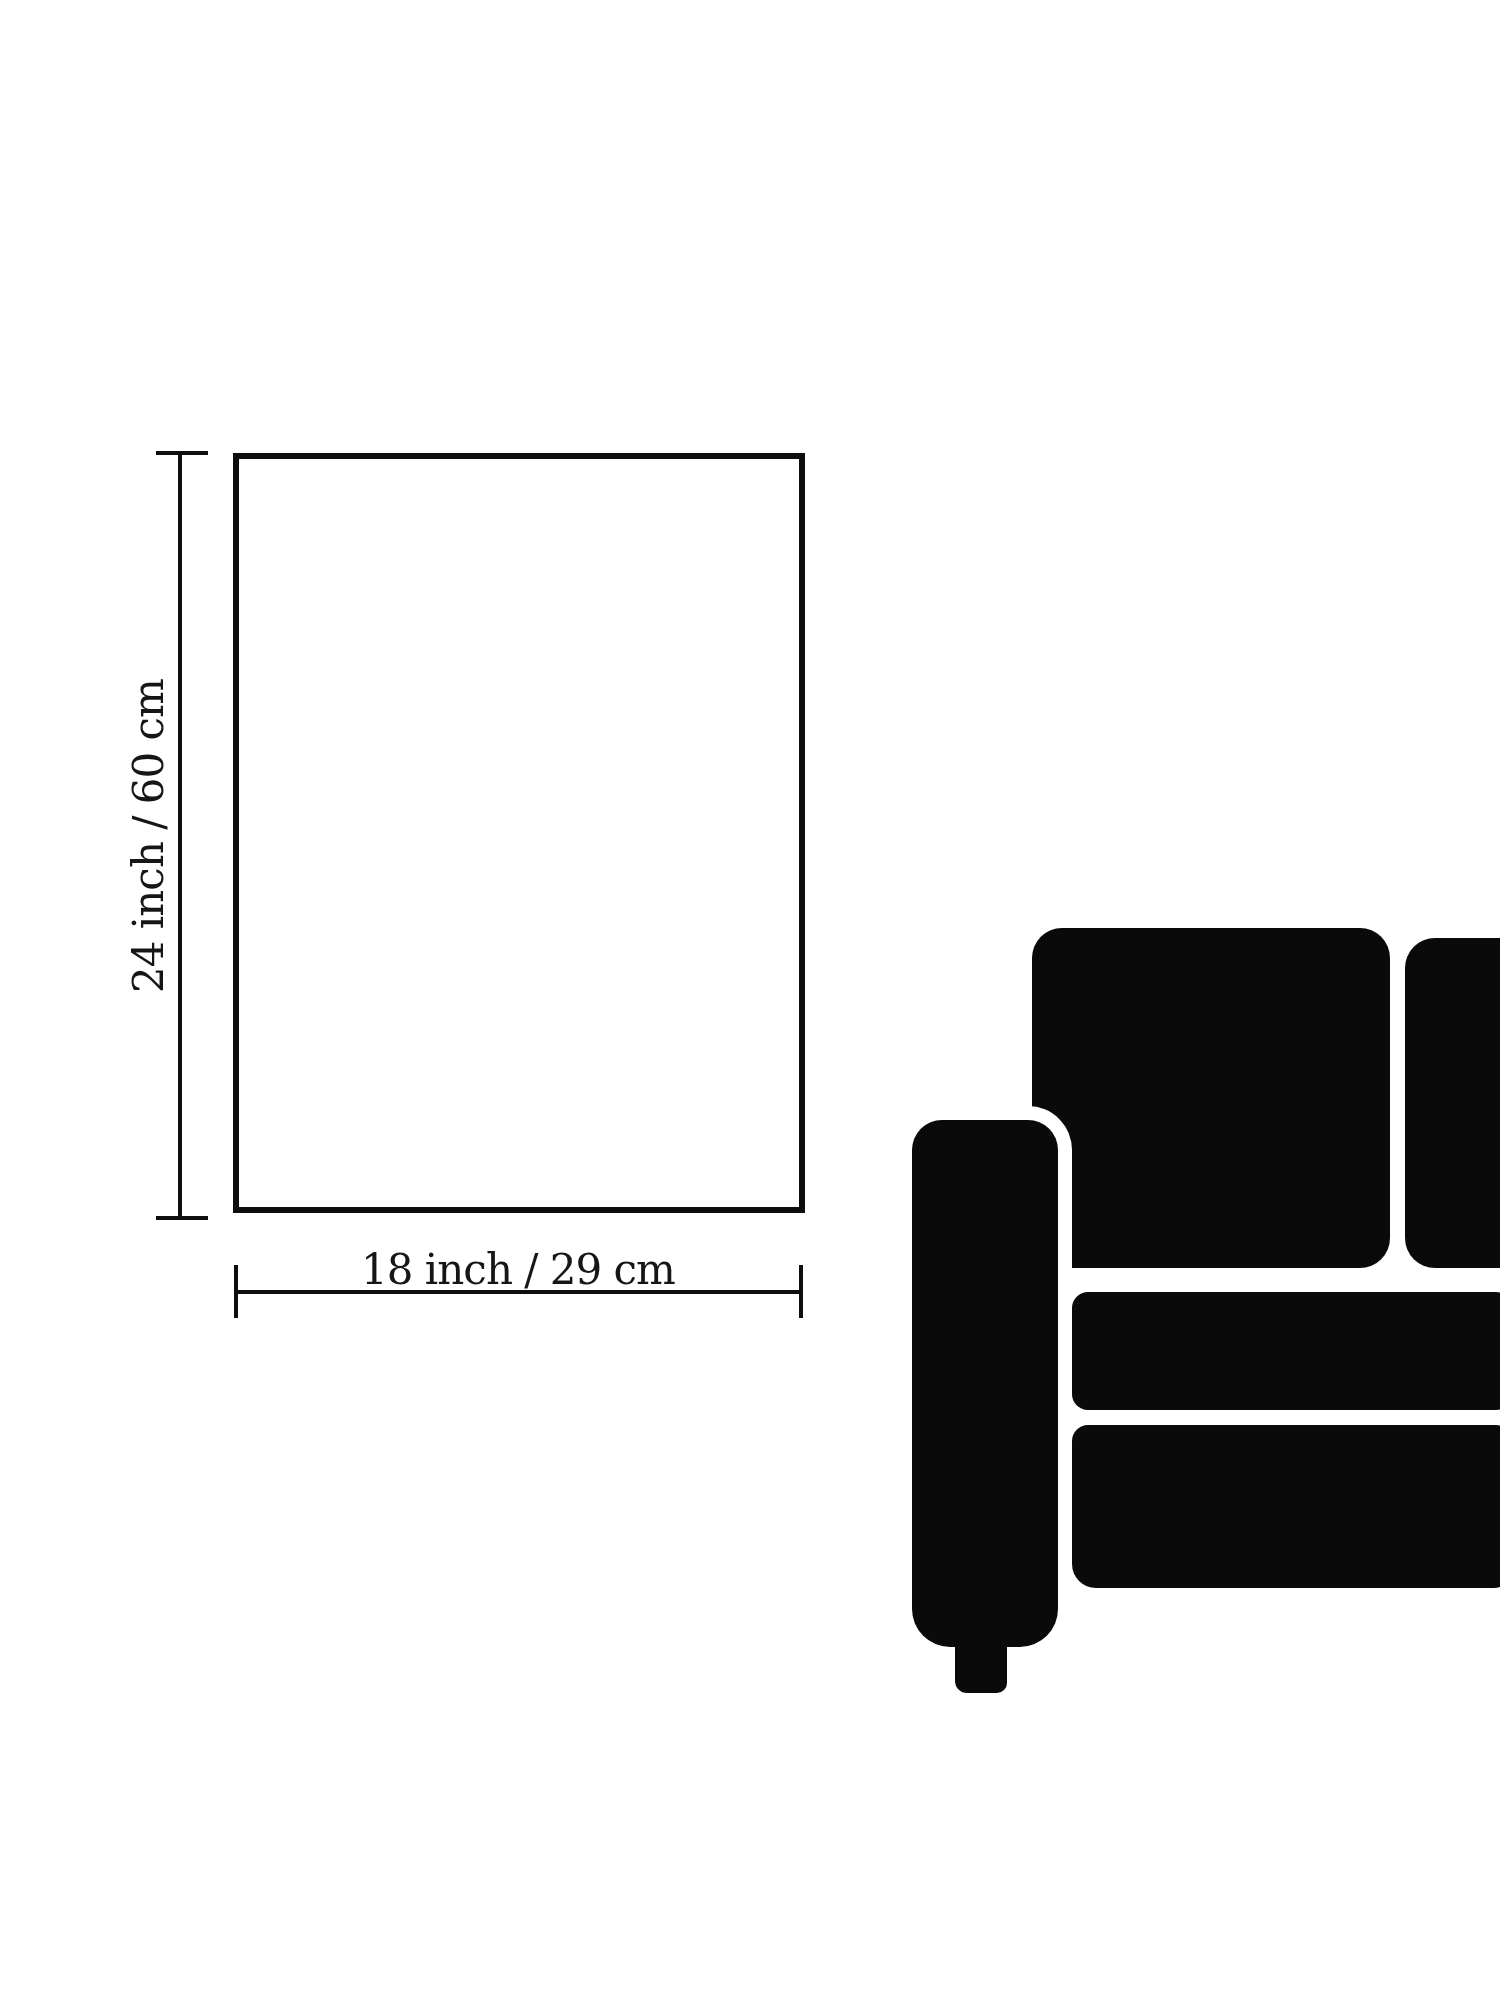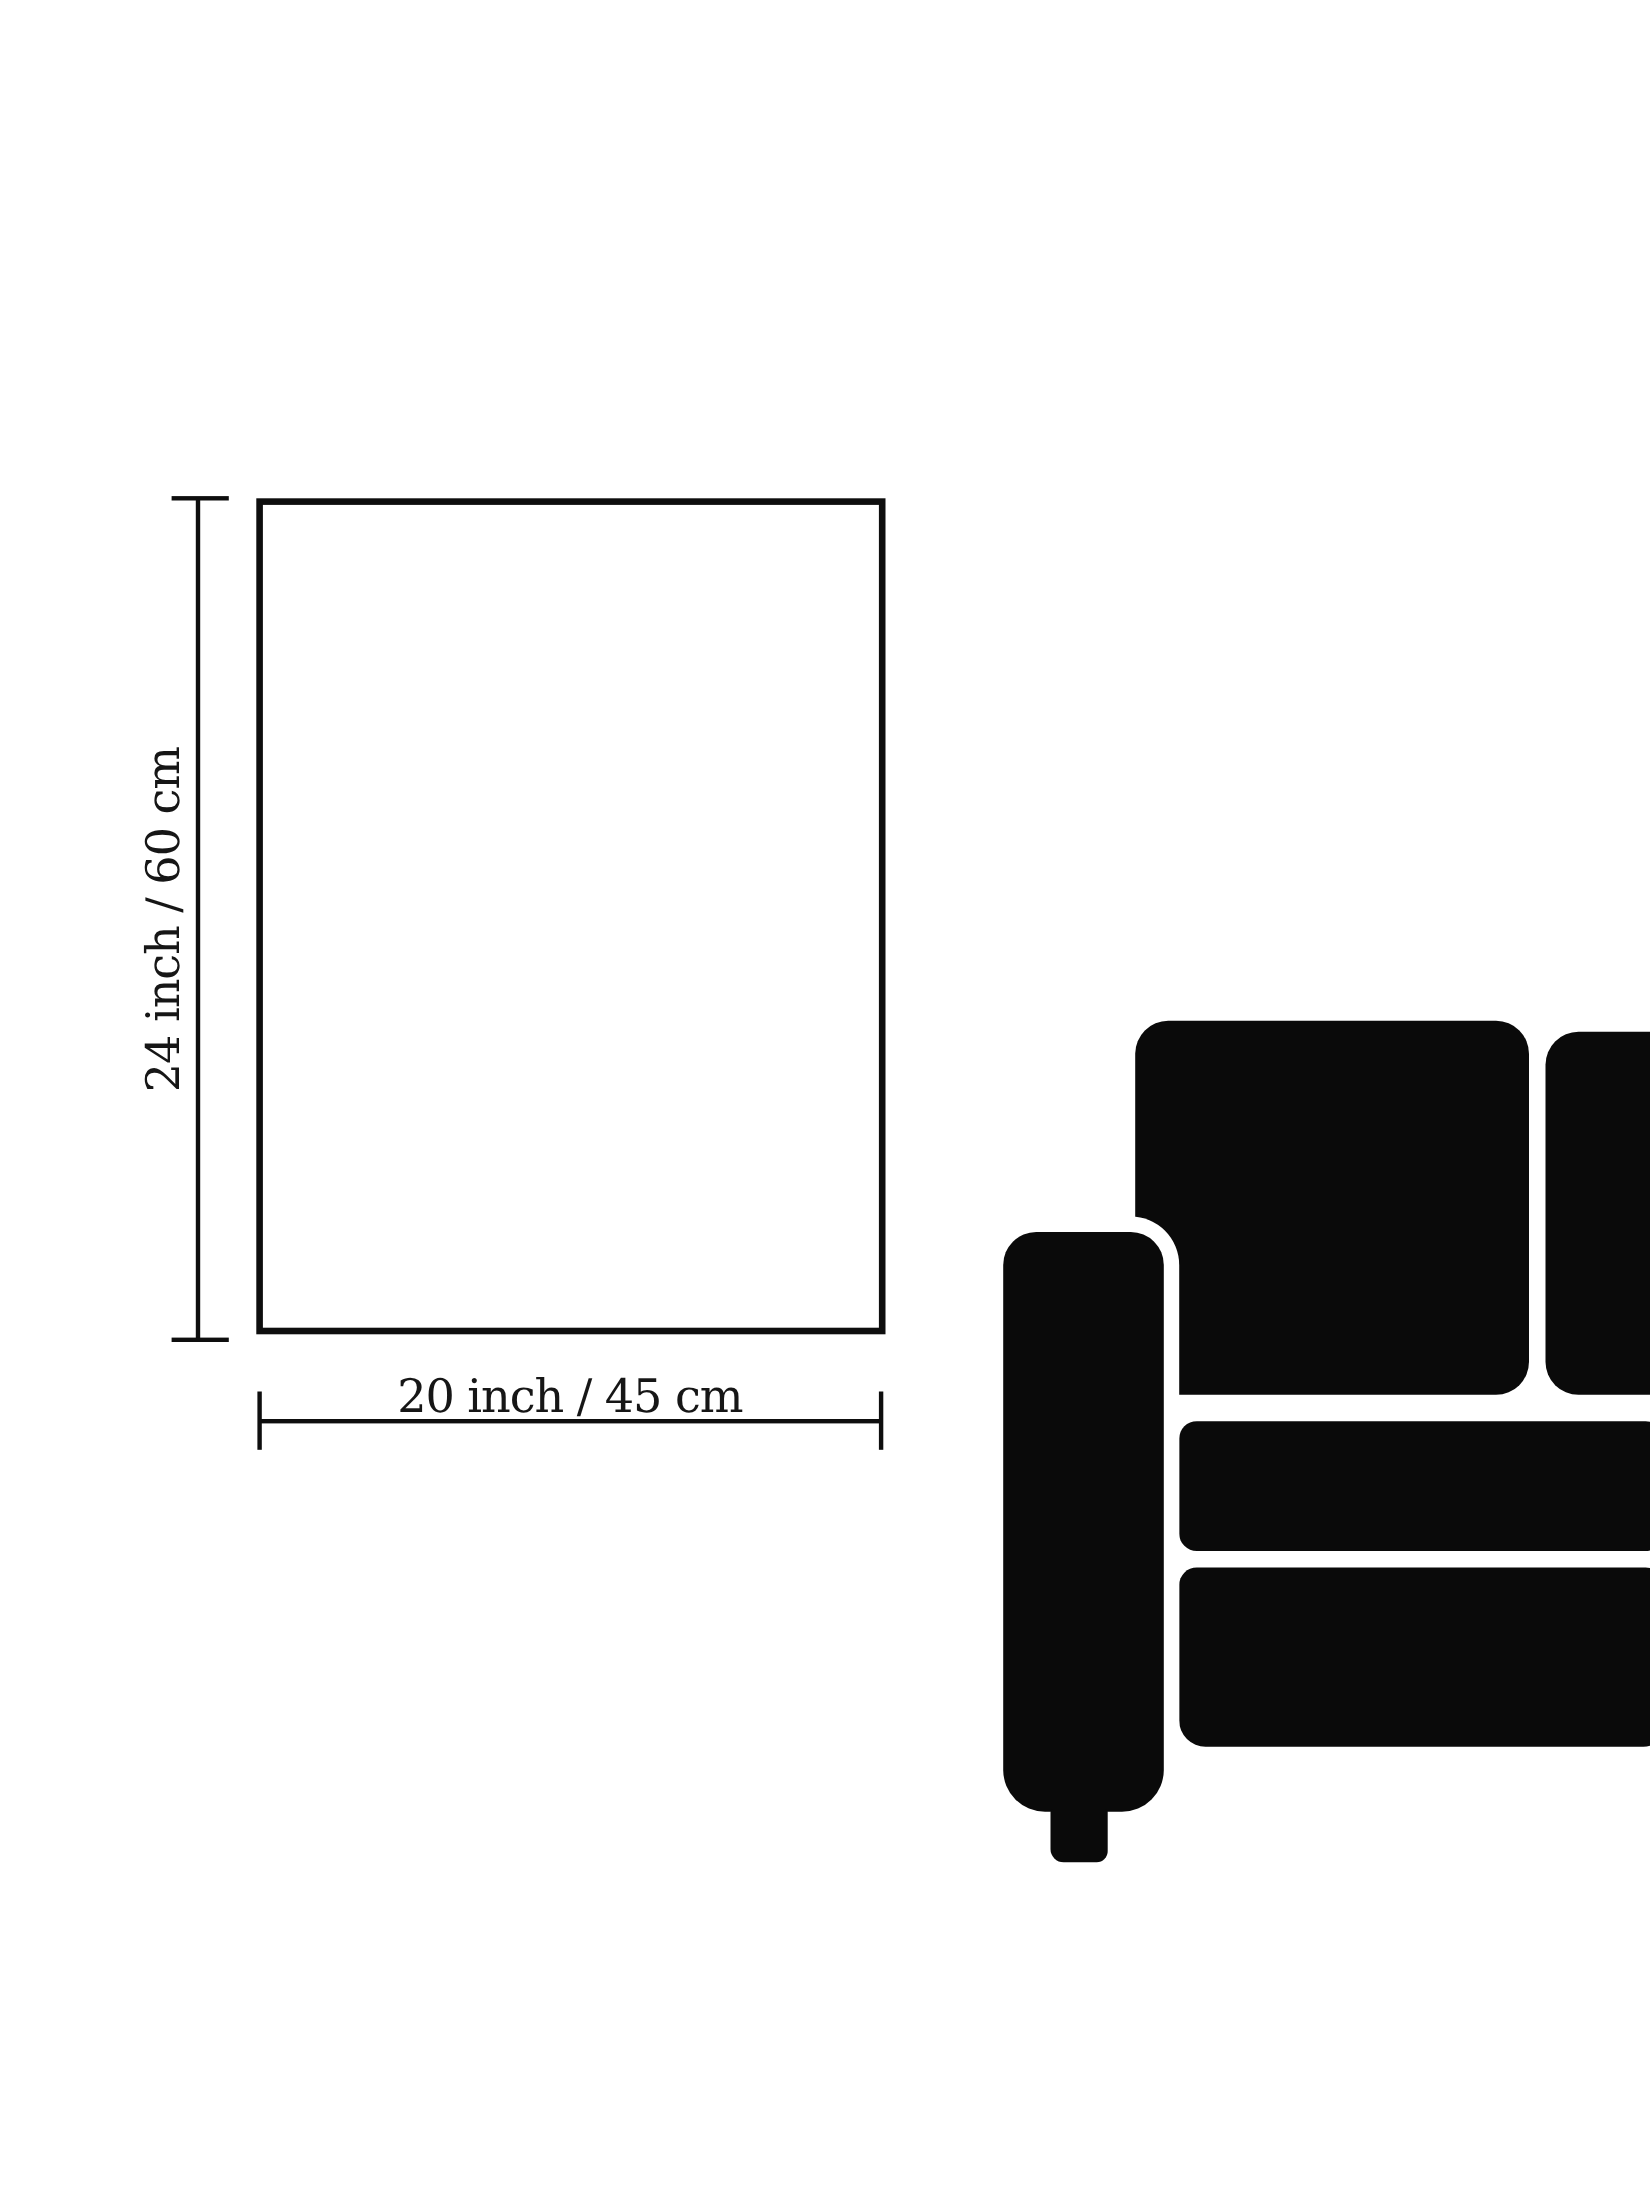--- a/index.html
+++ b/index.html
@@ -93,21 +93,21 @@
   <div class="abs frame-rect"></div>
 
   <div class="abs dim-line vdim-line"></div>
   <div class="abs dim-tick vdim-tick-top"></div>
   <div class="abs dim-tick vdim-tick-bottom"></div>
   <div class="abs dim-label height-label">24 inch / 60 cm</div>
 
   <div class="abs dim-line hdim-line"></div>
   <div class="abs dim-tick hdim-tick-left"></div>
   <div class="abs dim-tick hdim-tick-right"></div>
-  <div class="abs dim-label width-label">20 inch / 45 cm</div>
+  <div class="abs dim-label width-label">18 inch / 29 cm</div>
 
   <div>
     <div class="abs sofa-part sofa-backrest-left"></div>
     <div class="abs sofa-part sofa-backrest-right"></div>
     <div class="abs sofa-part sofa-seat-top"></div>
     <div class="abs sofa-part sofa-seat-bottom"></div>
     <div class="abs sofa-part sofa-armrest"></div>
     <div class="abs sofa-part sofa-foot"></div>
   </div>
 

